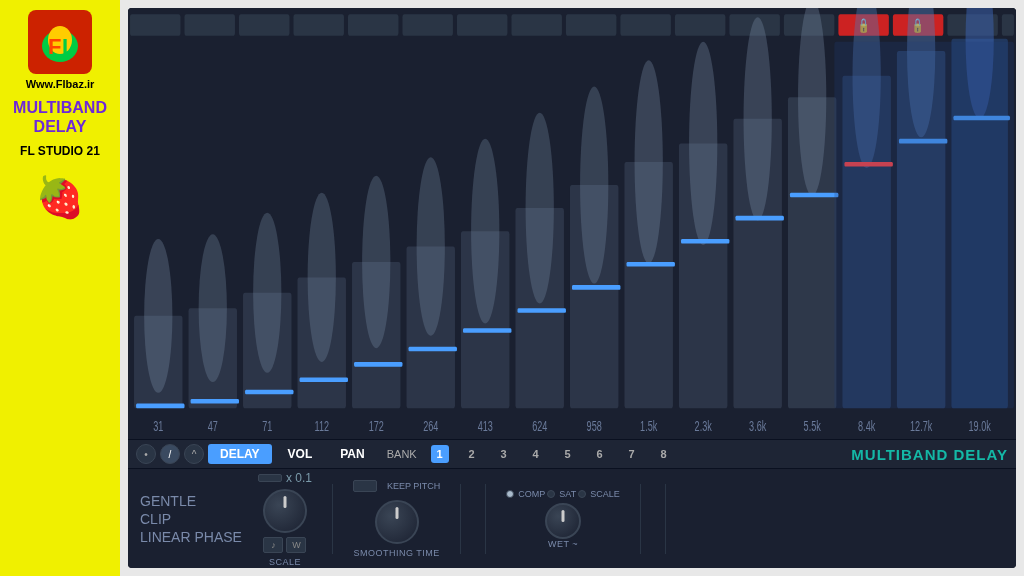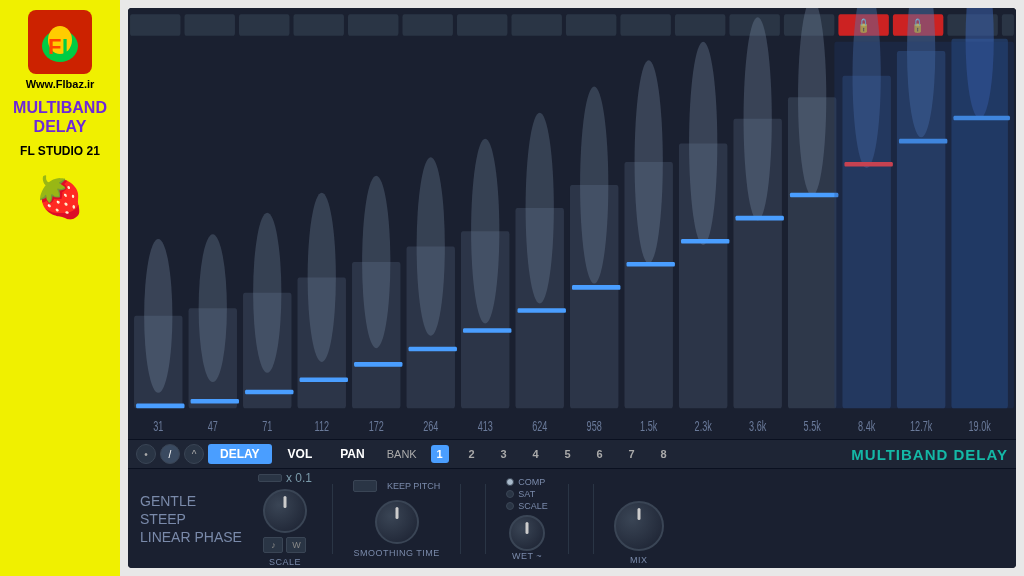--- a/index.html
+++ b/index.html
@@ -270,21 +270,21 @@
 
     
     .wet-section {
       display: flex;
       flex-direction: column;
       align-items: center;
     }
 
     .led-group {
       display: flex;
-      flex-direction: column;
+      flex-direction: row;
       gap: 2px;
       margin-bottom: 4px;
     }
 
     .led-row {
       display: flex;
       align-items: center;
       gap: 4px;
     }
 
@@ -478,21 +478,21 @@
       <div class="bank-btn inactive">8</div>
     </div>
 
     <div class="plugin-title-bar">MULTIBAND DELAY</div>
   </div>
 
   <div class="bottom-controls">
 
     <div class="filter-options">
       <div class="filter-option">GENTLE</div>
-      <div class="filter-option">STEEP</div>
+      <div class="filter-option">CLIP</div>
       <div class="filter-option">LINEAR PHASE</div>
     </div>
 
     <div class="knob-group">
       <div style="display:flex;align-items:center;gap:4px;">
         <div class="mini-indicator"></div>
         <span style="font-size:12px;color:#7a9aaa;">x 0.1</span>
       </div>
       <div class="knob"></div>
       <div style="display:flex;gap:3px;">
@@ -536,19 +536,15 @@
       </div>
       <div class="knob small"></div>
       <div class="knob-label">WET ~</div>
     </div>
 
     <div class="separator"></div>
 
 
     <div class="separator"></div>
 
-    <div class="knob-group">
-      <div class="knob" style="margin-top:28px; width:50px; height:50px;"></div>
-      <div class="knob-label">MIX</div>
-    </div>
 
   </div>
 </div>
 
 </body></html>

